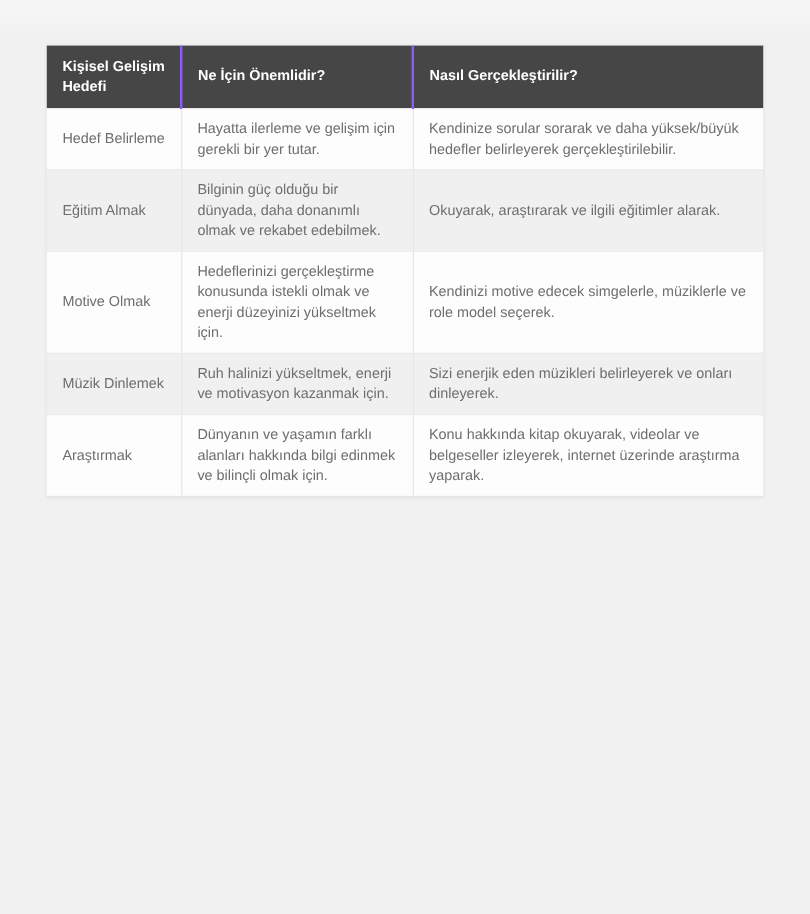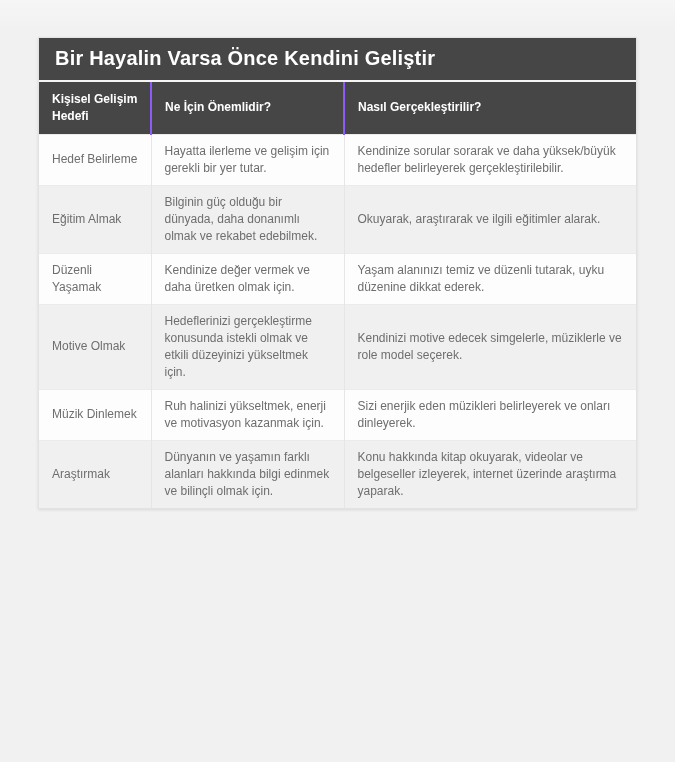--- a/index.html
+++ b/index.html
@@ -53,21 +53,20 @@
     border-top: 1px solid #ebebeb;
   }
   tbody td + td { border-left: 1px solid #e6e6e6; margin-top: 20px; }
   tbody tr:nth-child(odd)  td { background: #fdfdfd; }
   tbody tr:nth-child(even) td { background: #f0f0f0; }
 </style>
 </head>
 <body>
 
 <div class="card">
-  <div class="card-title">Bir Hayalin Varsa Önce Kendini Geliştir</div>
 
   <table>
     <colgroup>
       <col class="c-goal">
         <col class="c-why">
         <col class="c-how">
     </colgroup>
     <thead>
       <tr>
         <th>Kişisel Gelişim Hedefi</th>
@@ -81,30 +80,25 @@
     <td>Hayatta ilerleme ve gelişim için gerekli bir yer tutar.</td>
     <td>Kendinize sorular sorarak ve daha yüksek/büyük hedefler belirleyerek gerçekleştirilebilir.</td>
   </tr>
 
   <tr>
     <td>Eğitim Almak</td>
     <td>Bilginin güç olduğu bir dünyada, daha donanımlı olmak ve rekabet edebilmek.</td>
     <td>Okuyarak, araştırarak ve ilgili eğitimler alarak.</td>
   </tr>
 
-  <tr>
-    <td>Düzenli Yaşamak</td>
-    <td>Kendinize değer vermek ve daha üretken olmak için.</td>
-    <td>Yaşam alanınızı temiz ve düzenli tutarak, uyku düzenine dikkat ederek.</td>
-  </tr>
 
 
   <tr>
     <td>Motive Olmak</td>
-    <td>Hedeflerinizi gerçekleştirme konusunda istekli olmak ve etkili düzeyinizi yükseltmek için.</td>
+    <td>Hedeflerinizi gerçekleştirme konusunda istekli olmak ve enerji düzeyinizi yükseltmek için.</td>
     <td>Kendinizi motive edecek simgelerle, müziklerle ve role model seçerek.</td>
   </tr>
 
 
 
   <tr>
     <td>Müzik Dinlemek</td>
     <td>Ruh halinizi yükseltmek, enerji ve motivasyon kazanmak için.</td>
     <td>Sizi enerjik eden müzikleri belirleyerek ve onları dinleyerek.</td>
   </tr>

